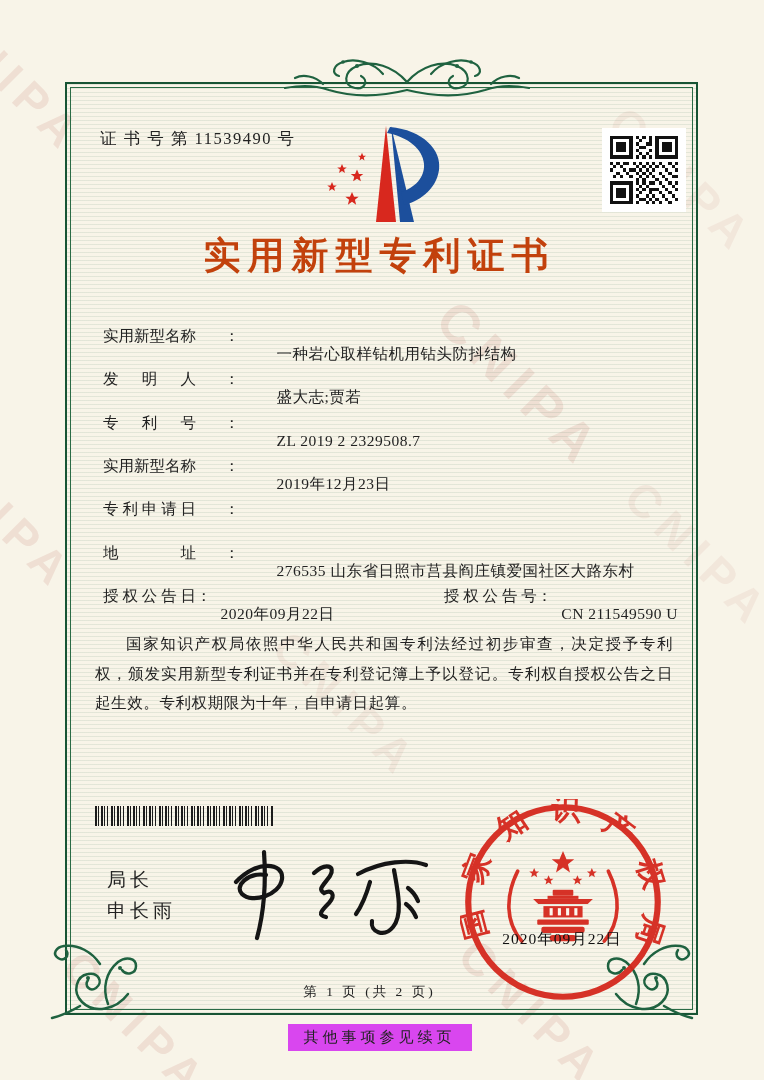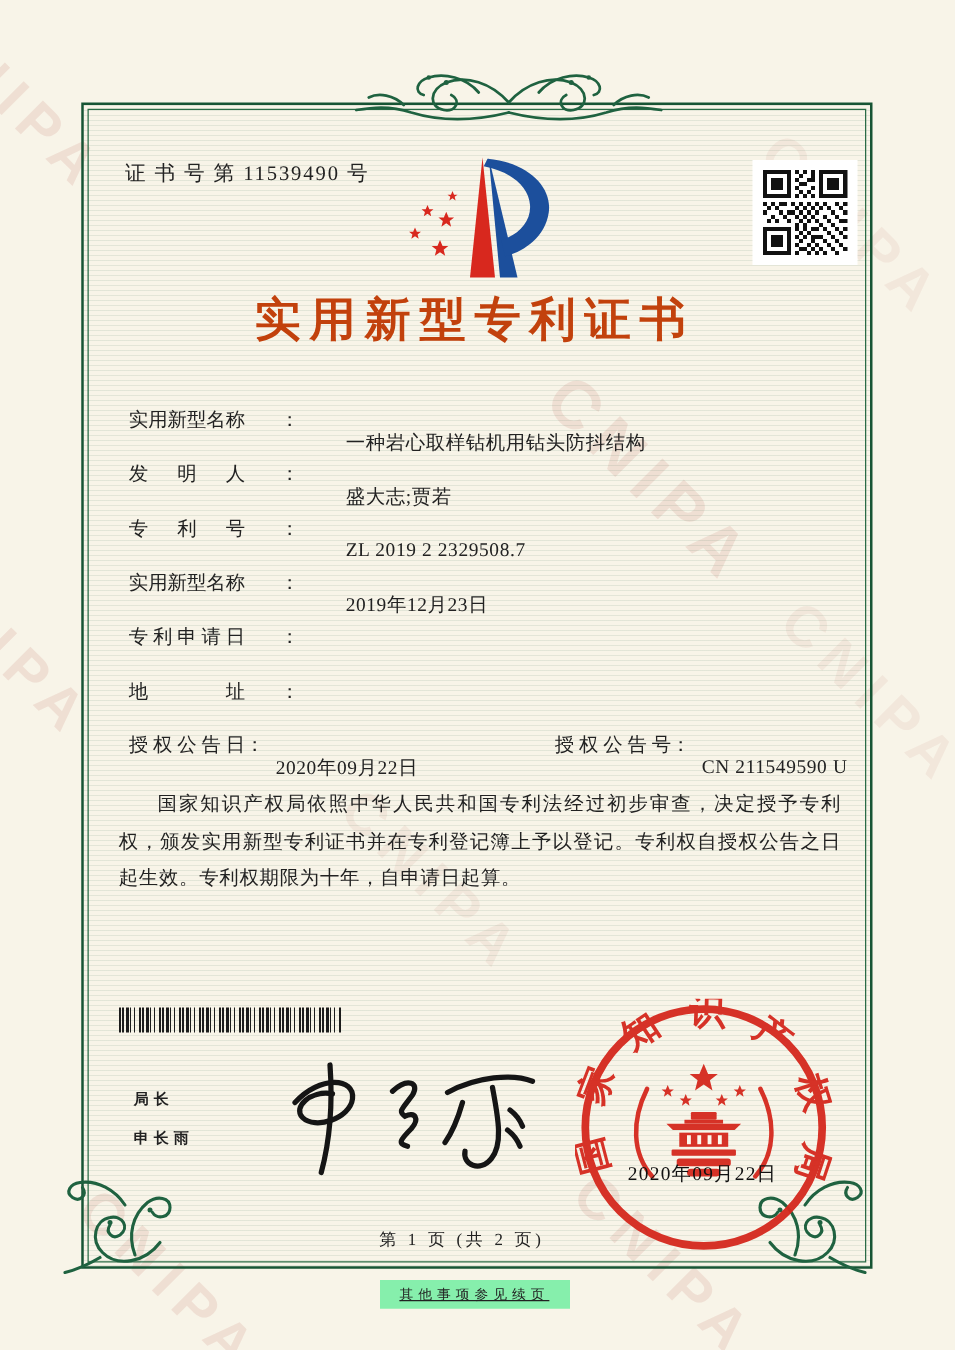--- a/index.html
+++ b/index.html
@@ -45,29 +45,29 @@
   .pair.first{width:315px;}
   
   .paras{position:absolute;left:95px;width:578px;top:629px;font-size:15.5px;line-height:29.5px;
          text-align:justify;letter-spacing:.6px;}
   .paras p{margin:0;text-indent:2em;font-family:Liberation Serif, serif;}
   
   .barcode{position:absolute;left:95px;top:806px;width:178px;height:20px;
     background:repeating-linear-gradient(90deg,#1c1c1c 0 2px,transparent 2px 3px,#1c1c1c 3px 4px,
       transparent 4px 6px,#1c1c1c 6px 8px,transparent 8px 9px,#1c1c1c 9px 10px,transparent 10px 12px,
       #1c1c1c 12px 13px,transparent 13px 16px);}
-  .officer{position:absolute;left:107px;top:864px;font-size:12px;letter-spacing:4px;line-height:31px;font-weight:bold;}
+  .officer{position:absolute;left:107px;top:864px;font-size:19px;letter-spacing:4px;line-height:31px;}
   .signature{position:absolute;left:220px;top:846px;}
   .seal{position:absolute;left:460px;top:799px;width:206px;height:206px;opacity:.95;}
   .seal-date{position:absolute;left:452px;top:929px;width:220px;text-align:center;
              font-size:15.5px;color:#111;letter-spacing:1px;}
   .page-no{position:absolute;left:55px;width:629px;top:983px;text-align:center;
            font-size:13.5px;letter-spacing:3px;}
   .cont-note{position:absolute;left:65px;width:629px;top:1024px;text-align:center;}
-  .cont-note span{display:inline-block;background:#86efac;padding:4px 16px;font-size:11px;letter-spacing:4px;text-decoration:underline;}
+  .cont-note span{display:inline-block;background:#d946ef;padding:4px 16px;font-size:15px;letter-spacing:4px;}
   
   .orn{position:absolute;}
   .orn-top{left:280px;top:26px;}
   .orn-bl{left:50px;top:936px;}
   .orn-br{left:594px;top:936px;transform:scaleX(-1);}
 </style>
 </head>
 <body>
 
 <div>
@@ -196,20 +196,21 @@
         <span class="fcolon">：</span>
       <span class="fvalue">2019年12月23日</span>
     </div>
     <div class="frow">
       <span class="flabel">专利申请日</span>
         <span class="fcolon">：</span>
     </div>
     <div class="frow">
       <span class="flabel">地址</span>
         <span class="fcolon">：</span>
+      <span class="fvalue">276535 山东省日照市莒县阎庄镇爱国社区大路东村</span>
     </div>
     <div class="frow">
       <span class="pair first">
         <span class="flabel">授权公告日</span>
           <span class="fcolon">：</span>
         <span class="fvalue">2020年09月22日</span>
       </span>
       <span class="pair">
         <span class="flabel">授权公告号</span>
           <span class="fcolon">：</span>

